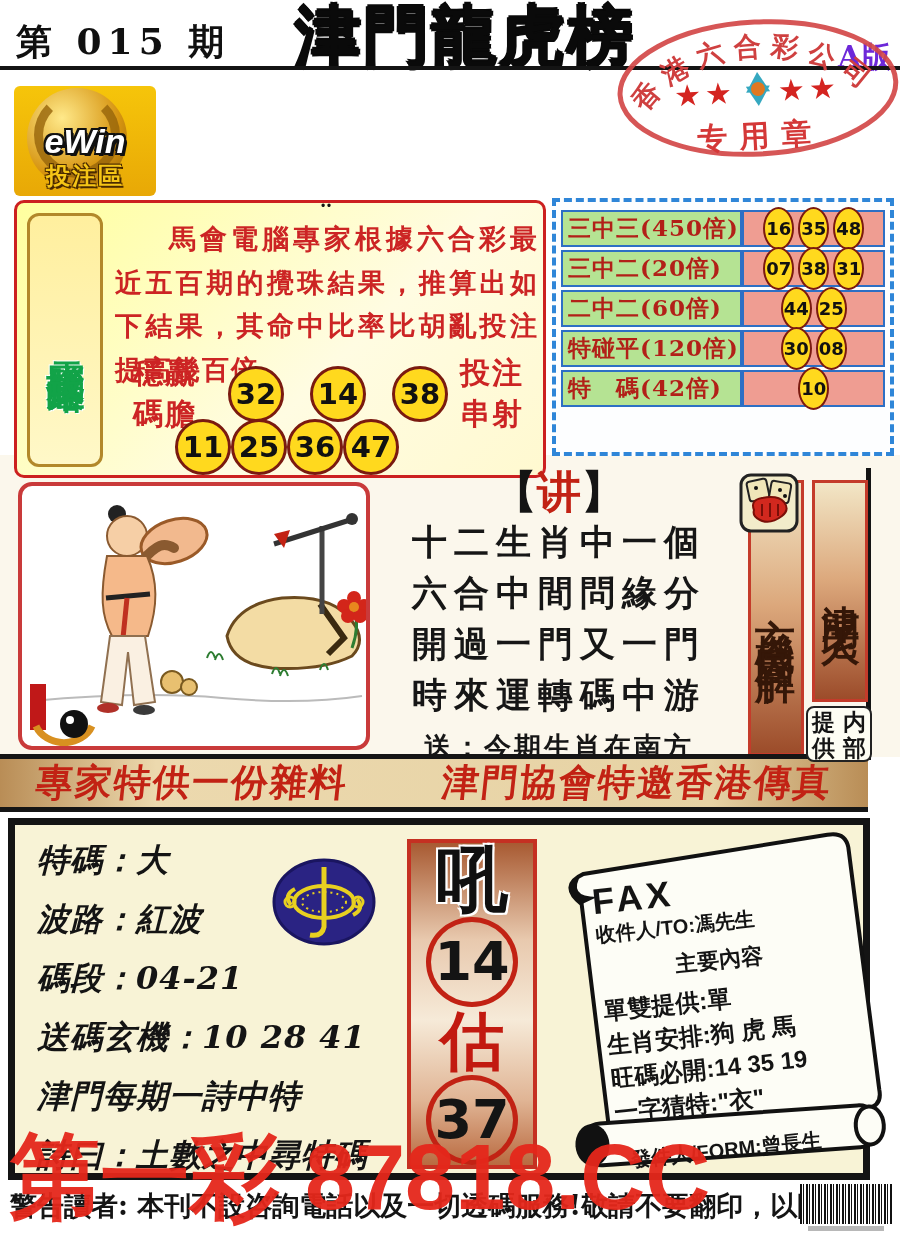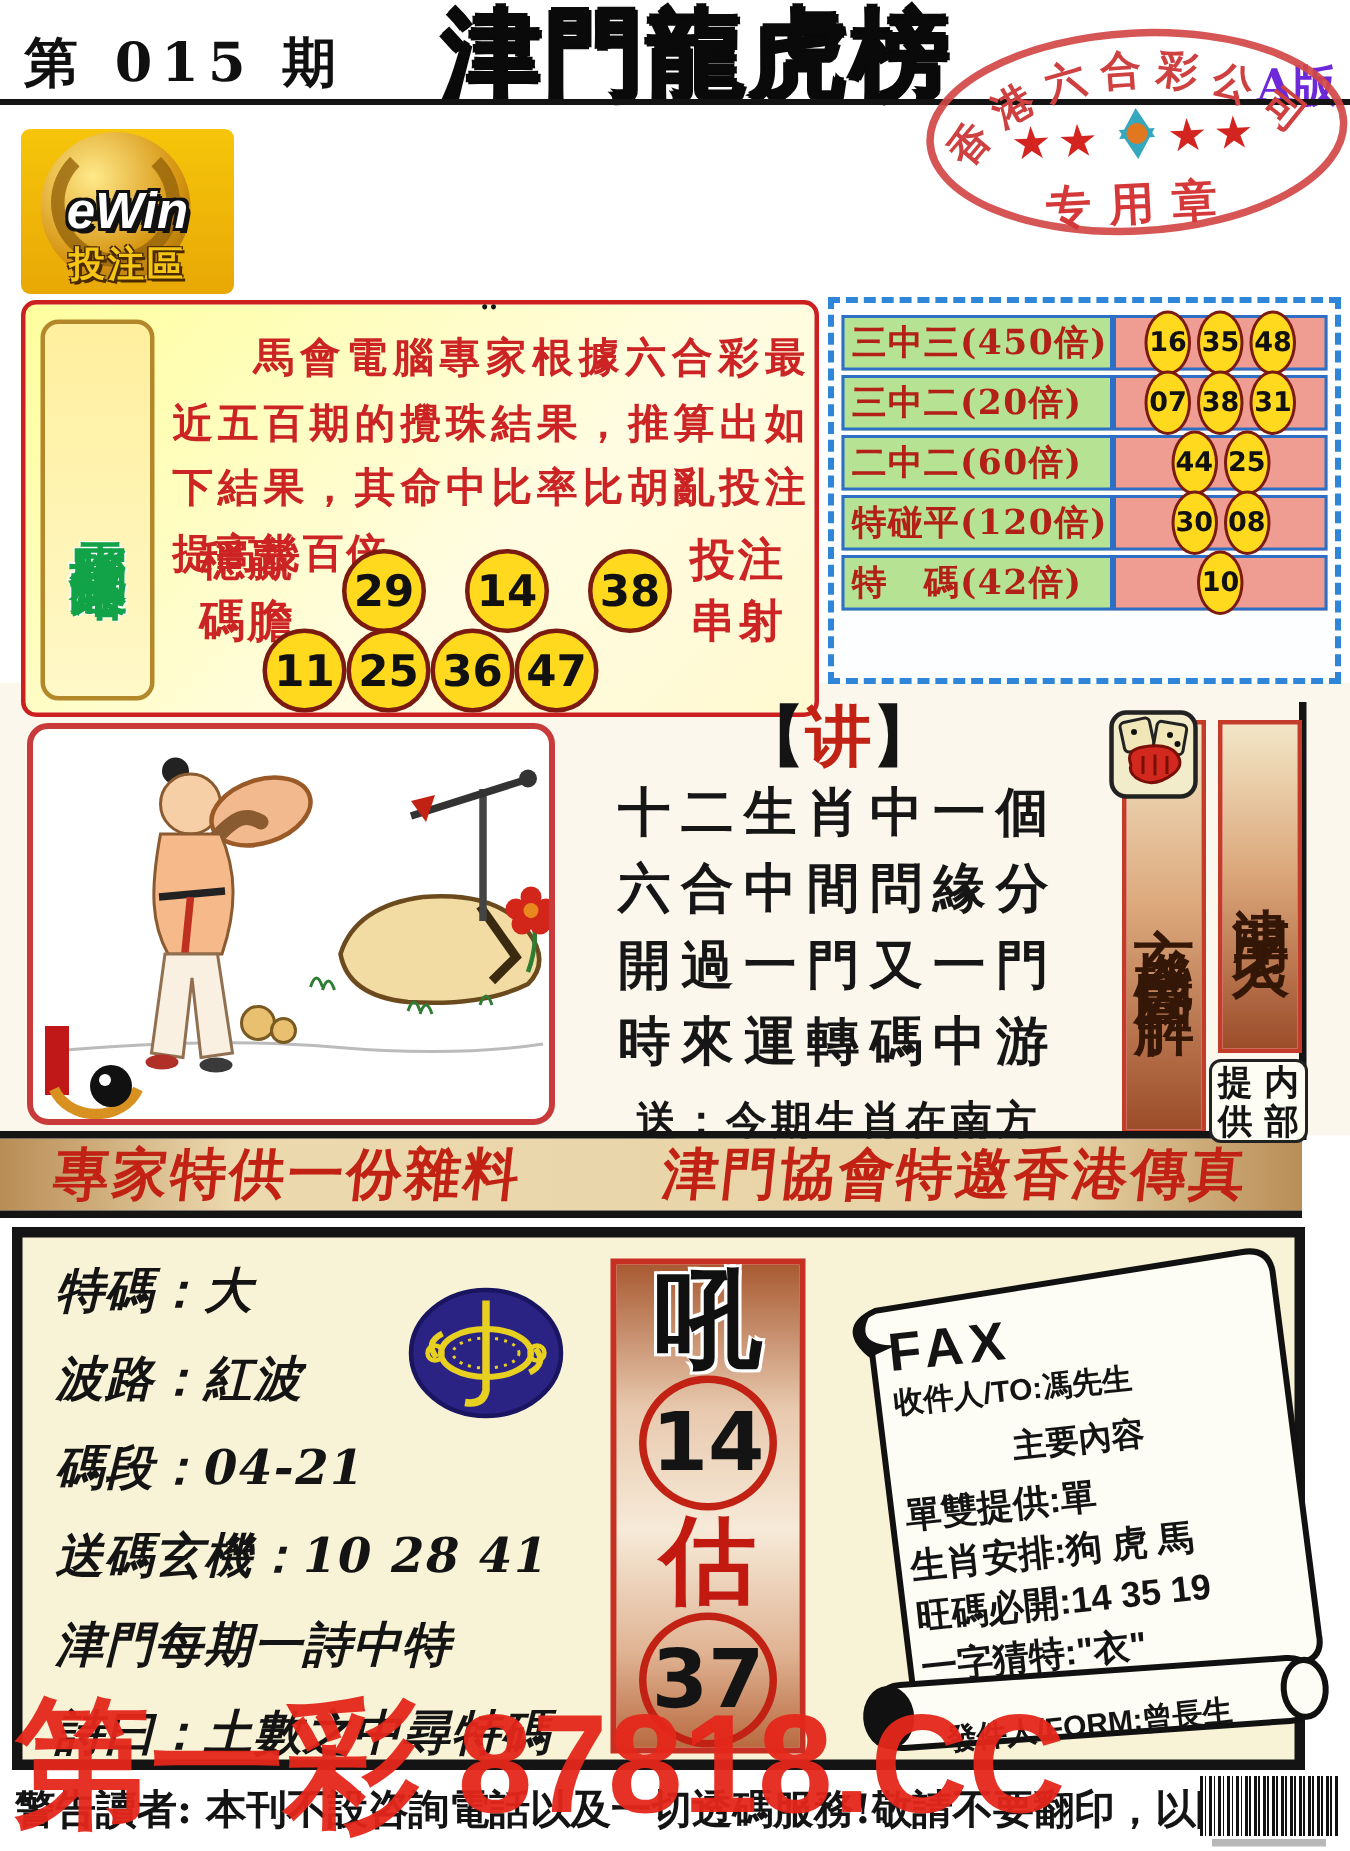--- a/index.html
+++ b/index.html
@@ -164,21 +164,21 @@
 </svg>
 
 <div class="strategy">
   <div class="side-title">
     <span>電腦投注策略</span>
   </div>
   <div class="strategy-par">馬會電腦專家根據六合彩最近五百期的攪珠結果，推算出如下結果，其命中比率比胡亂投注提高幾百倍。</div>
   <div class="srow1">
     <span class="slabel">穩贏碼膽</span>
     <span style="display:flex;gap:26px;">
-        <span class="ball bball">29</span>
+        <span class="ball bball">32</span>
         <span class="ball bball">14</span>
         <span class="ball bball">38</span>
       </span>
     <span class="slabel">投注串射</span>
   </div>
   <div class="srow2">
       <span class="ball bball">11</span>
       <span class="ball bball">25</span>
       <span class="ball bball">36</span>
       <span class="ball bball">47</span>

